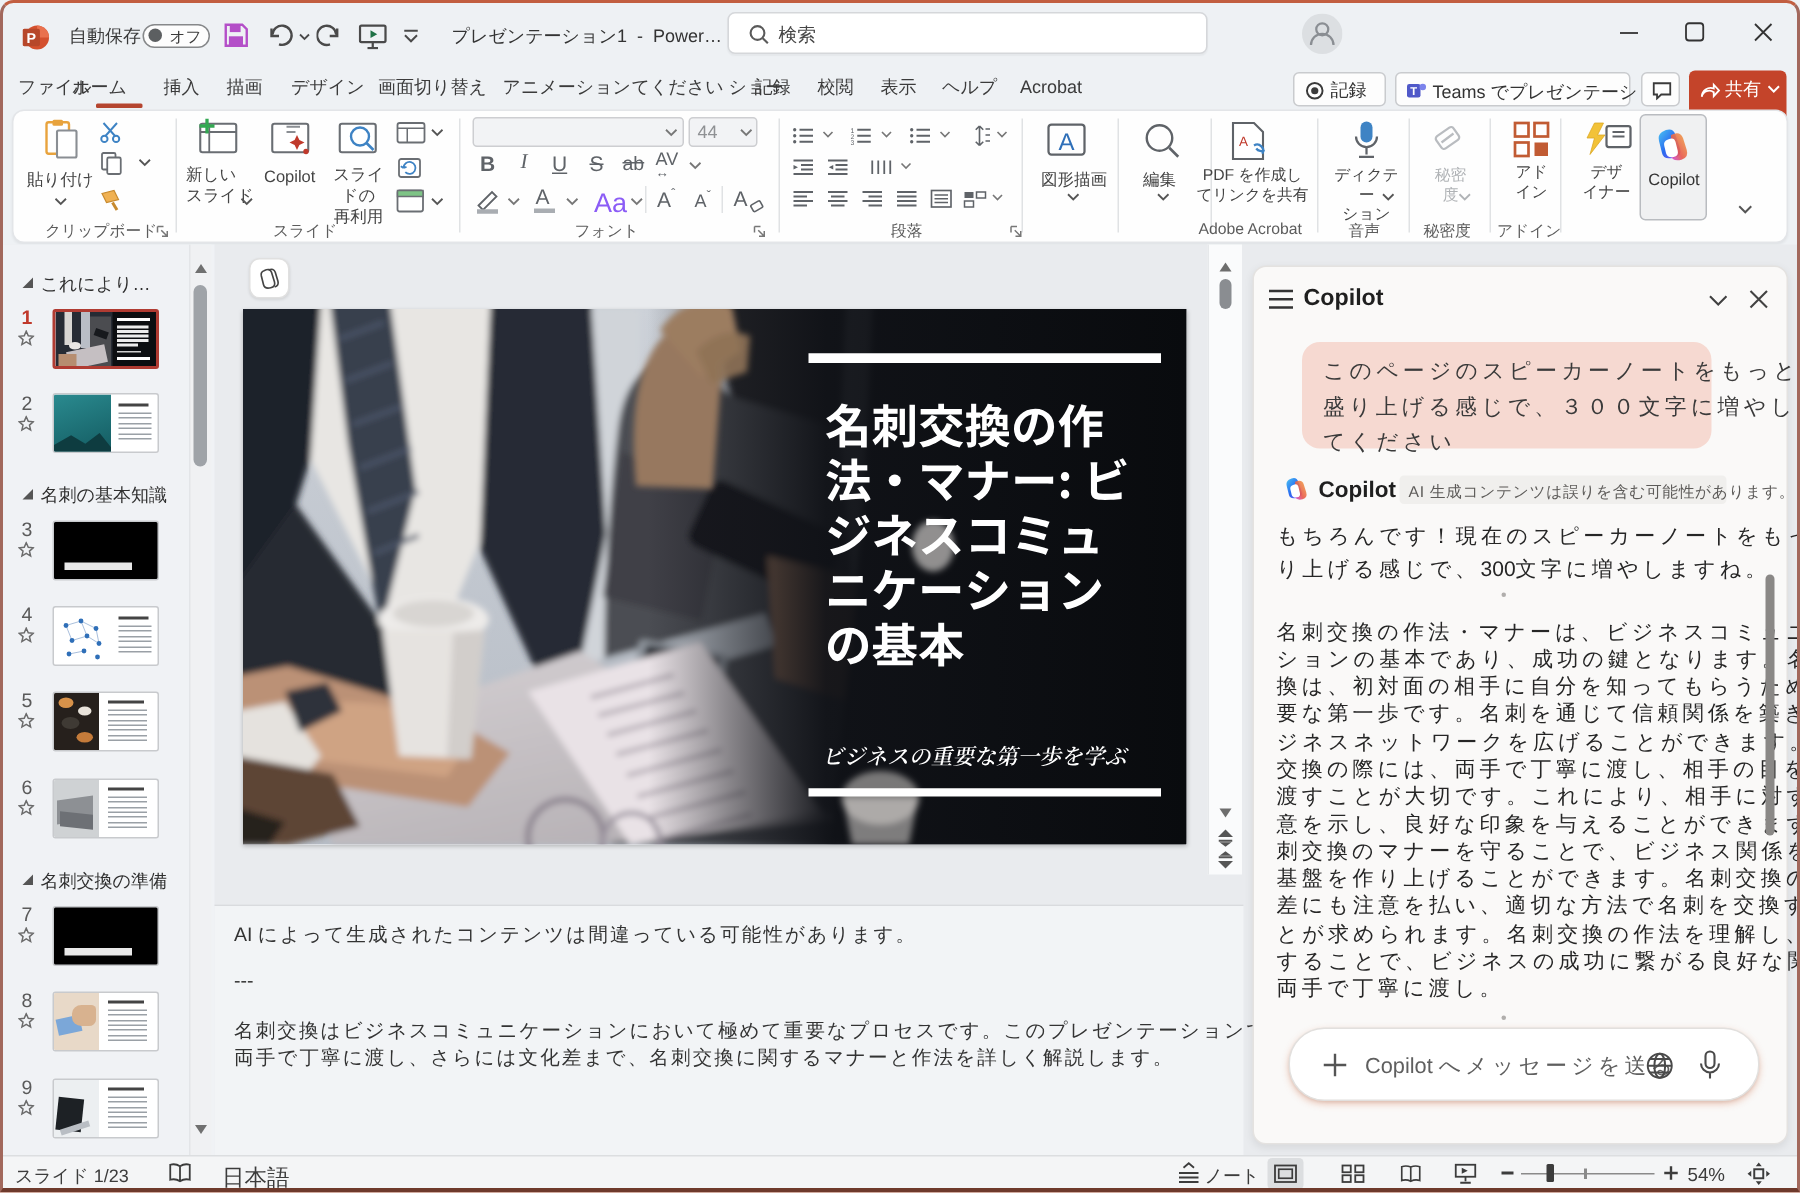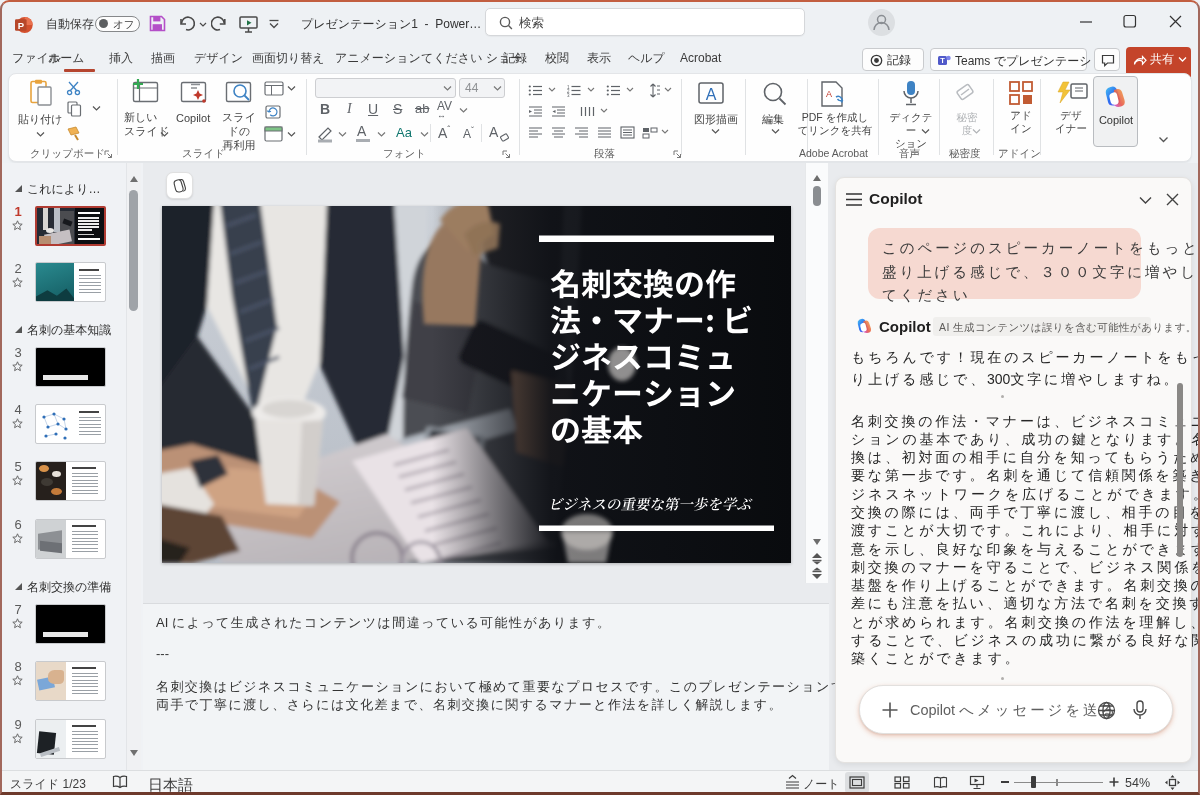--- a/index.html
+++ b/index.html
@@ -234,21 +234,21 @@
     <rect x="1" y="13.5" width="14" height="3" fill="#a9adb2"></rect>
   </svg>
 <svg class="abs" style="left:338px;top:131px" width="9" height="7" viewBox="0 0 9 7">
     <path d="M1 1.5 l3.5 3.5 3.5-3.5" fill="none" stroke="#777" stroke-width="1.2"></path>
   </svg>
 <div class="abs" style="left:357px;top:123px;font-size:14px;color:#5f6368">A</div>
 <div class="abs" style="left:356px;top:139px;width:14px;height:3px;background:#a9adb2"></div>
 <svg class="abs" style="left:377px;top:131px" width="9" height="7" viewBox="0 0 9 7">
     <path d="M1 1.5 l3.5 3.5 3.5-3.5" fill="none" stroke="#777" stroke-width="1.2"></path>
   </svg>
-<div class="abs" style="left:396px;top:125px;font-size:13px;color:#0f766e">Aa</div>
+<div class="abs" style="left:396px;top:125px;font-size:18px;color:#8b5cf6">Aa</div>
 <svg class="abs" style="left:420px;top:131px" width="9" height="7" viewBox="0 0 9 7">
     <path d="M1 1.5 l3.5 3.5 3.5-3.5" fill="none" stroke="#777" stroke-width="1.2"></path>
   </svg>
 <div class="abs" style="left:430px;top:124px;width:1px;height:18px;background:#e0e2e4"></div>
 <div class="abs" style="left:438px;top:124px;font-size:14px;color:#5f6368">A<span style="font-size:9px;vertical-align:6px">ˆ</span></div>
 <div class="abs" style="left:463px;top:125px;font-size:12px;color:#5f6368">A<span style="font-size:9px;vertical-align:5px">ˇ</span></div>
 <div class="abs" style="left:481px;top:124px;width:1px;height:18px;background:#e0e2e4"></div>
 <div class="abs" style="left:489px;top:124px;font-size:14px;color:#5f6368">A</div>
 <svg class="abs" style="left:500px;top:133px" width="10" height="9" viewBox="0 0 10 9">
     <rect x="1" y="2" width="7" height="5" rx="1" transform="rotate(-30 4.5 4.5)" fill="none" stroke="#5f6368" stroke-width="1.1"></rect>
@@ -777,21 +777,21 @@
 <div class="cpline" style="top:467.3px">要な第一歩です。名刺を通じて信頼関係を築き、ビ</div>
 <div class="cpline" style="top:485.6px">ジネスネットワークを広げることができます。名刺</div>
 <div class="cpline" style="top:503.9px">交換の際には、両手で丁寧に渡し、相手の目を見て</div>
 <div class="cpline" style="top:522.2px">渡すことが大切です。これにより、相手に対する敬</div>
 <div class="cpline" style="top:540.5px">意を示し、良好な印象を与えることができます。名</div>
 <div class="cpline" style="top:558.7px">刺交換のマナーを守ることで、ビジネス関係を築く</div>
 <div class="cpline" style="top:577.0px">基盤を作り上げることができます。名刺交換の文化</div>
 <div class="cpline" style="top:595.3px">差にも注意を払い、適切な方法で名刺を交換するこ</div>
 <div class="cpline" style="top:613.6px">とが求められます。名刺交換の作法を理解し、実践</div>
 <div class="cpline" style="top:631.9px">することで、ビジネスの成功に繋がる良好な関係を</div>
-<div class="cpline" style="top:650.1px">築くことができます。</div>
+<div class="cpline" style="top:650.1px">両手で丁寧に渡し。</div>
 <div class="abs" style="left:1001px;top:677px;width:3px;height:3px;border-radius:50%;background:#b0aeac"></div>
 <div class="abs" style="left:1177px;top:383px;width:6px;height:174px;background:#8a8886;border-radius:3px"></div>
 <div class="abs" style="left:859px;top:685px;width:314px;height:49px;background:#fff;border:1px solid #e2e0de;border-radius:24px;box-shadow:0 2px 5px rgba(209,102,60,.35),0 1px 2px rgba(0,0,0,.08)">
 <svg class="abs" style="left:21px;top:15px" width="18" height="18" viewBox="0 0 18 18">
       <path d="M9 1.5 v15 M1.5 9 h15" stroke="#555" stroke-width="1.6"></path>
     </svg>
 <div class="abs" style="left:50px;top:15px;font-size:14.5px;color:#5f5f5f;white-space:nowrap">Copilot <span class="jp">へメッセージを送る</span></div>
 <svg class="abs" style="left:237px;top:15px" width="19" height="19" viewBox="0 0 19 19">
       <circle cx="9.5" cy="9.5" r="8" fill="none" stroke="#4a4a4a" stroke-width="1.3"></circle>
       <ellipse cx="9.5" cy="9.5" rx="3.6" ry="8" fill="none" stroke="#4a4a4a" stroke-width="1.3"></ellipse>

